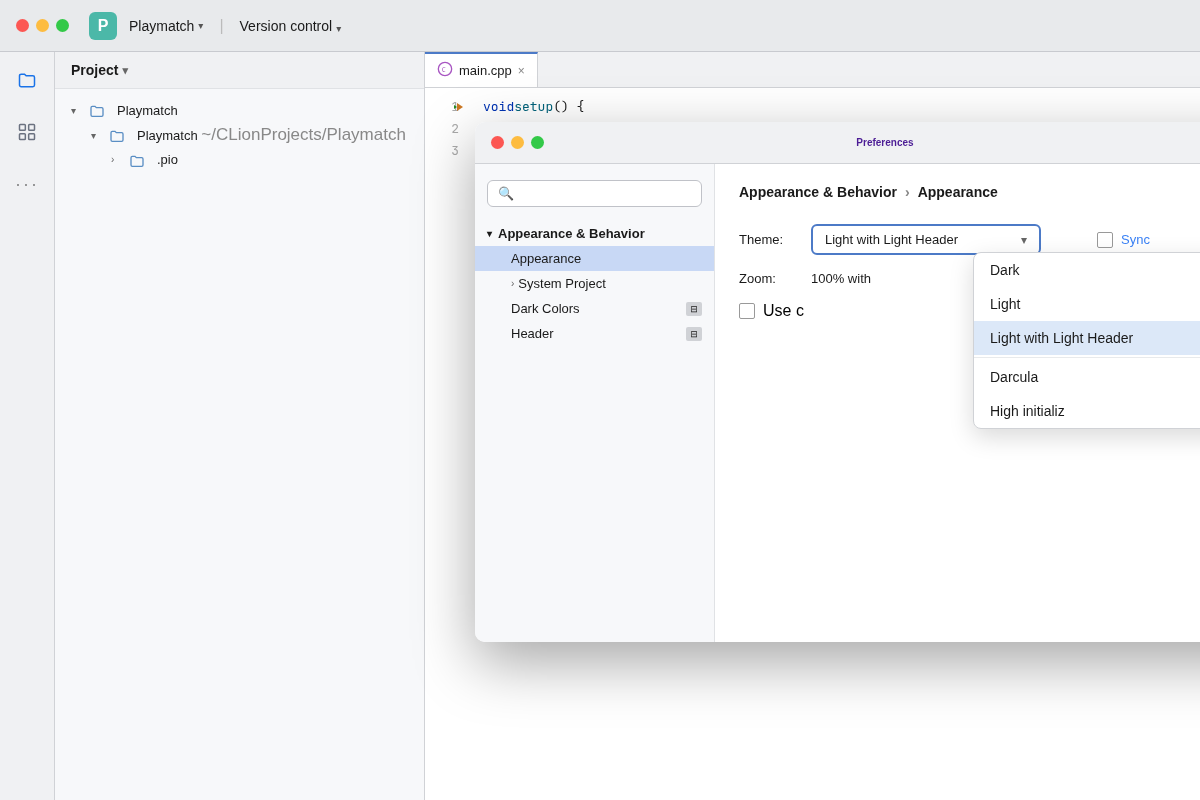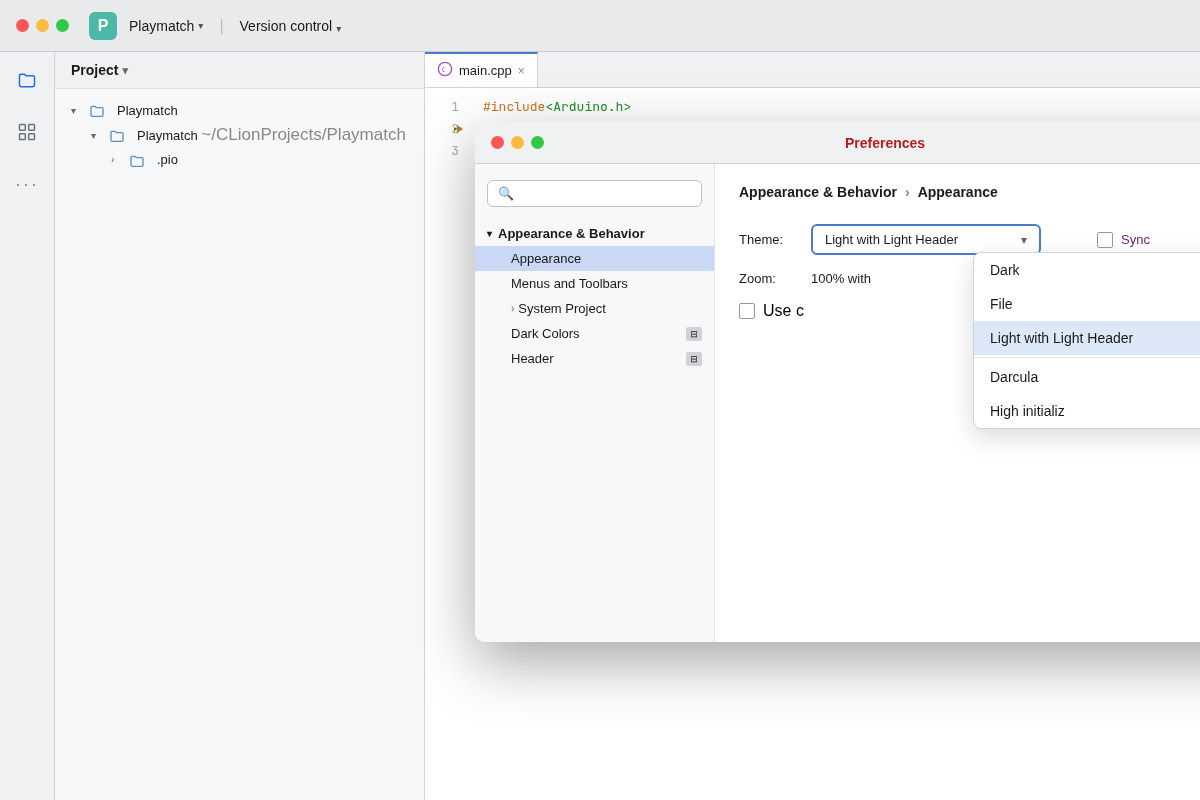--- a/index.html
+++ b/index.html
@@ -237,23 +237,23 @@
       position: relative;
       height: 42px;
     }
     .modal-traffic-lights {
       display: flex;
       gap: 7px;
       position: absolute;
       left: 16px;
     }
     .modal-title {
-      font-size: 14px;
+      font-size: 10px;
       font-weight: 600;
-      color: #b91c1c;
+      color: #4c1d95;
     }
 
     .modal-body {
       display: flex;
       flex: 1;
       overflow: hidden;
     }
 
     
     .modal-sidebar {
@@ -373,21 +373,21 @@
     }
     .dropdown-chevron {
       color: #666;
       font-size: 12px;
     }
     .sync-checkbox {
       display: flex;
       align-items: center;
       gap: 8px;
       font-size: 13px;
-      color: #701a75;
+      color: #3b82f6;
       padding-left: 44px;
     }
     .checkbox {
       width: 16px;
       height: 16px;
       border: 1px solid #999;
       border-radius: 2px;
       background: #fff;
     }
 
@@ -540,24 +540,20 @@
         <span class="tab-close">×</span>
       </div>
     </div>
     <div class="code-editor">
       <div class="line-numbers">
         <div class="line-number">1</div>
         <div class="line-number">2</div>
         <div class="line-number">3</div>
       </div>
       <div class="code-content">
-        <div class="code-line">
-          <span style="color:#cc7722">#include </span>
-          <span style="color:#228b22">&lt;Arduino.h&gt;</span>
-        </div>
         <div class="code-line" style="position:relative;">
           <span style="color:#0033b3">void </span>
           <span style="color:#00627a">setup</span>
           <span style="color:#1a1a1a">() {</span>
           <span style="position:absolute;left:-30px;top:3px;">
             <svg width="16" height="16" viewBox="0 0 16 16">
               <path d="M10 8l-6-4v8z" fill="#cc7722"></path>
               <path d="M4 8l-3-2v4z" fill="#228b22"></path>
             </svg>
           </span>
@@ -588,23 +584,20 @@
           </div>
           <div class="sidebar-section">
             <div class="sidebar-section-header">
               <span style="font-size:10px">▾</span>
               <span>Appearance &amp; Behavior</span>
             </div>
             <div class="sidebar-section-item active">
               <span>Appearance</span>
             </div>
             <div class="sidebar-section-item">
-              <span>Menus and Toolbars</span>
-            </div>
-            <div class="sidebar-section-item">
               <span class="sidebar-item-arrow">›</span>
               <span>System Project</span>
             </div>
             <div class="sidebar-section-item">
               <span>Dark Colors</span>
               <span class="icon-badge">⊟</span>
             </div>
             <div class="sidebar-section-item">
               <span>Header</span>
               <span class="icon-badge">⊟</span>
@@ -639,21 +632,21 @@
           <div class="use-row">
             <div class="checkbox"></div>
             <span>Use c</span>
           </div>
 
           <div class="dropdown-list">
             <div class="dropdown-item">
               <span>Dark</span>
             </div>
             <div class="dropdown-item">
-              <span>File</span>
+              <span>Light</span>
             </div>
             <div class="dropdown-item selected">
               <span>Light with Light Header</span>
             </div>
             <div class="dropdown-divider"></div>
             <div class="dropdown-item">
               <span>Darcula</span>
             </div>
             <div class="dropdown-item">
               <span>High initializ</span>

